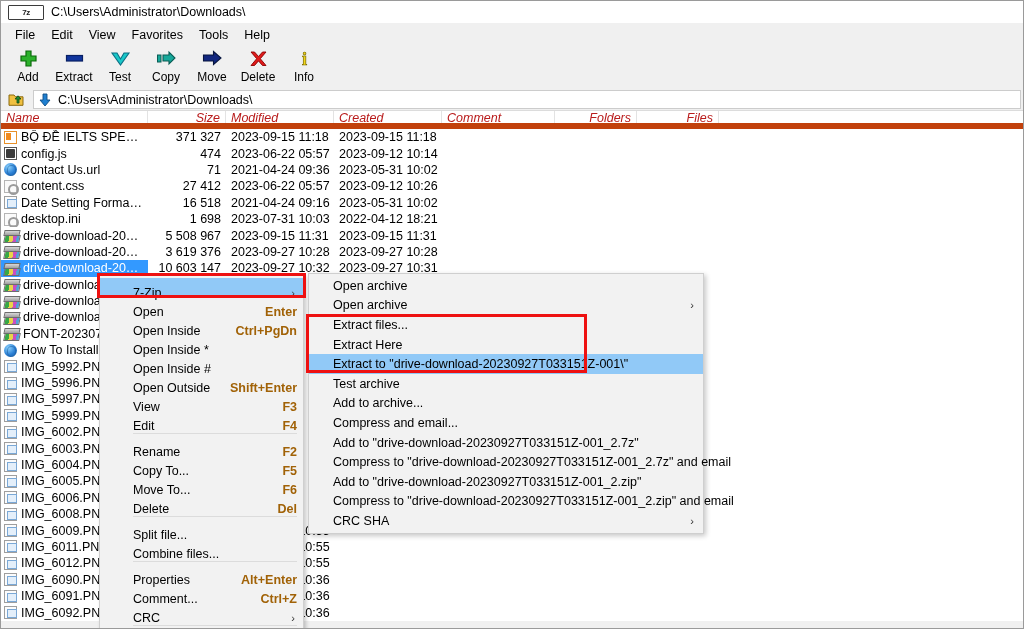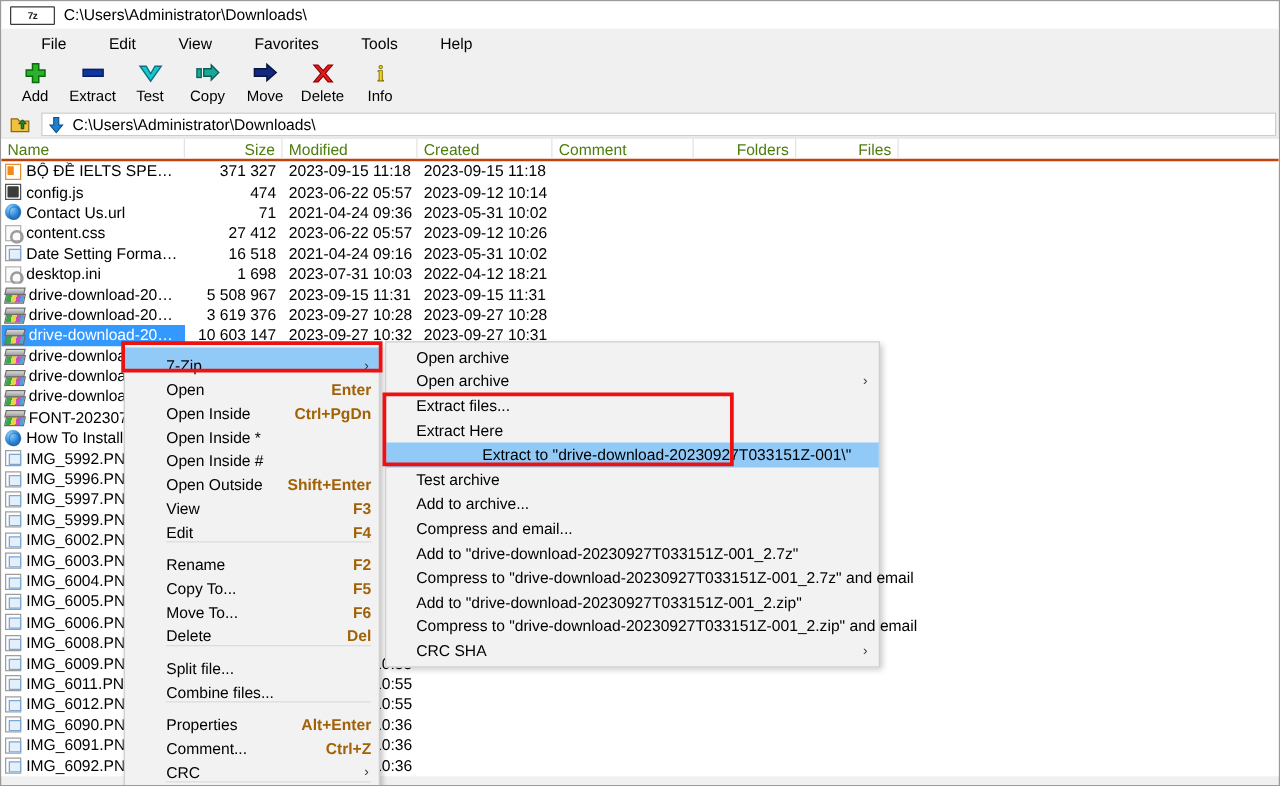--- a/index.html
+++ b/index.html
@@ -44,21 +44,20 @@
     height: 21px;
     background: #f0f0f0;
     display: flex; align-items: center;
     padding-left: 6px;
   }
   .menubar .mi {
     font-size: 12.5px; color: #000;
     padding: 2px 8px;
     white-space: nowrap;
     cursor: default;
-    margin-left: 18px;
   }
 
   
   .toolbar {
     height: 44px;
     background: #f0f0f0;
     display: flex; align-items: flex-start;
     padding-left: 4px;
     padding-top: 1px;
   }
@@ -97,23 +96,24 @@
   .listwrap {
     position: relative;
     height: 511px;
     background: #ffffff;
     border-top: 1px solid #dcdcdc;
   }
   .lhead {
     height: 18px;
     display: flex;
     background: #ffffff;
-    border-bottom: 2px solid #c2410c;
+    border-bottom: 6px solid #c2410c;
     font-size: 12.5px;
-    color: #4d7c0f;
+    color: #b91c1c;
+    font-style: italic;
   }
   .lhead .hc {
     border-right: 1px solid #e3e3e3;
     padding: 1px 5px 0 5px;
     display: flex; align-items: center;
     white-space: nowrap;
     overflow: hidden;
   }
   .hc.r { justify-content: flex-end; }
 
@@ -213,21 +213,21 @@
     z-index: 45;
   }
   .sm-item {
     height: 19.6px;
     display: flex; align-items: center;
     padding: 0 22px 0 24px;
     color: #000;
     position: relative;
     white-space: nowrap;
   }
-  .sm-item.hl { background: #91c9f7; justify-content: flex-end; }
+  .sm-item.hl { background: #91c9f7; }
   .sm-item .arw { position: absolute; right: 9px; font-size: 11px; color: #333; }
 
   
   .redbox {
     position: absolute;
     border: 3px solid #ee1111;
     z-index: 60;
     pointer-events: none;
   }
 

